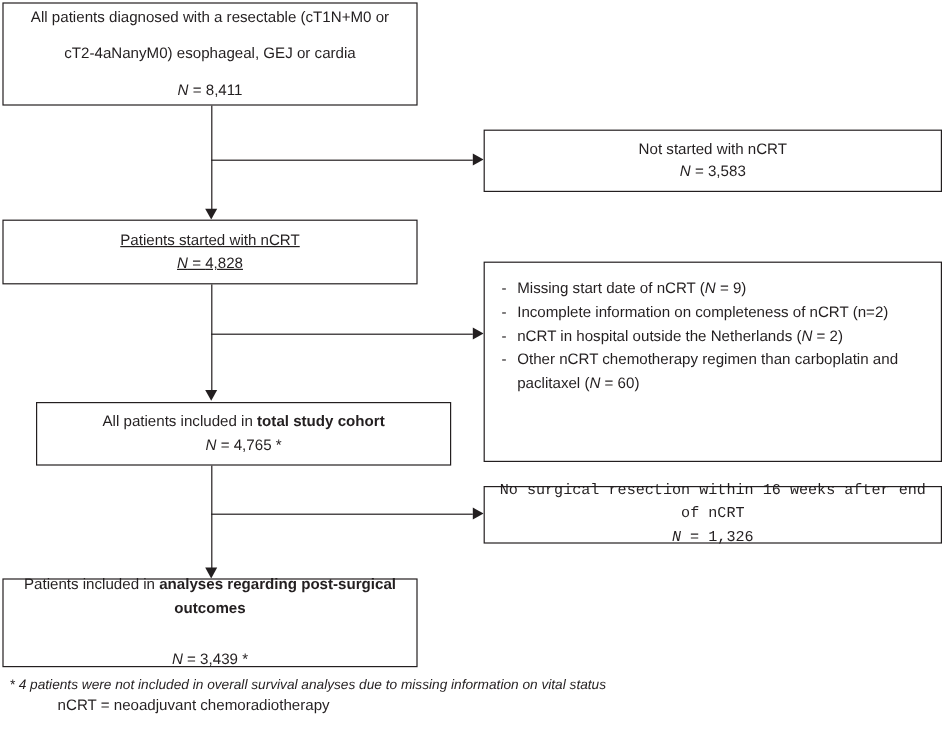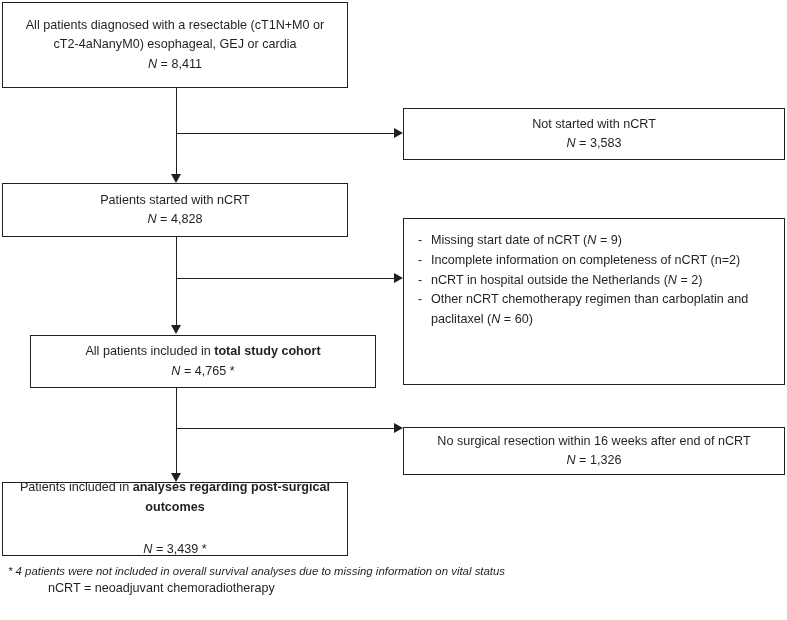--- a/index.html
+++ b/index.html
@@ -102,38 +102,38 @@
     font-size: 12.6px;
     color: #231f20;
     white-space: nowrap;
   }
 </style>
 </head>
 <body>
 
 <div id="flowchart">
 
-  <div class="node" style="left:2px; top:2px; width:346px; height:86px;">
+  <div class="node" style="left:2px; top:2px; width:346px; height:86px;justify-content:space-between;">
     <span class="line">All patients diagnosed with a resectable (cT1N+M0 or</span>
     <span class="line">cT2-4aNanyM0) esophageal, GEJ or cardia</span>
     <span class="line"><i class="ital">N</i><span> = </span><span>8,411</span></span>
   </div>
 
   <div class="vline" style="left:176px; top:88px; height:87px;"></div>
   <div class="arrow-down" style="left:170.5px; top:174px;"></div>
 
   <div class="hline" style="left:176px; top:133px; width:218px;"></div>
   <div class="arrow-right" style="left:394px; top:128px;"></div>
 
   <div class="node" style="left:403px; top:108px; width:382px; height:52px;">
     <span class="line">Not started with nCRT</span>
     <span class="line"><i class="ital">N</i><span> = </span><span>3,583</span></span>
   </div>
 
-  <div class="node" style="left:2px; top:183px; width:346px; height:54px;">
+  <div class="node" style="left:2px; top:183px; width:346px; height:54px;text-decoration:underline;">
     <span class="line">Patients started with nCRT</span>
     <span class="line"><i class="ital">N</i><span> = </span><span>4,828</span></span>
   </div>
 
   <div class="vline" style="left:176px; top:237px; height:89px;"></div>
   <div class="arrow-down" style="left:170.5px; top:325px;"></div>
 
   <div class="hline" style="left:176px; top:278px; width:218px;"></div>
   <div class="arrow-right" style="left:394px; top:273px;"></div>
 
@@ -160,21 +160,21 @@
     <span class="line"><span>All patients included in </span><b class="bold">total study cohort</b></span>
     <span class="line"><i class="ital">N</i><span> = </span><span>4,765 *</span></span>
   </div>
 
   <div class="vline" style="left:176px; top:388px; height:86px;"></div>
   <div class="arrow-down" style="left:170.5px; top:473px;"></div>
 
   <div class="hline" style="left:176px; top:428px; width:218px;"></div>
   <div class="arrow-right" style="left:394px; top:423px;"></div>
 
-  <div class="node" style="left:403px; top:427px; width:382px; height:48px;">
+  <div class="node" style="left:403px; top:405px; width:382px; height:48px;font-family:Liberation Mono, monospace;">
     <span class="line">No surgical resection within 16 weeks after end of nCRT</span>
     <span class="line"><i class="ital">N</i><span> = </span><span>1,326</span></span>
   </div>
 
   <div class="node" style="left:2px; top:482px; width:346px; height:74px; padding:2px 12px;gap:23px;">
     <span class="line"><span>Patients included in </span><b class="bold">analyses regarding post-surgical outcomes</b></span>
     <span class="line"><i class="ital">N</i><span> = </span><span>3,439 *</span></span>
   </div>
 
   <div class="footnote" style="left:8px; top:565px;">* 4 patients were not included in overall survival analyses due to missing information on vital status</div>

